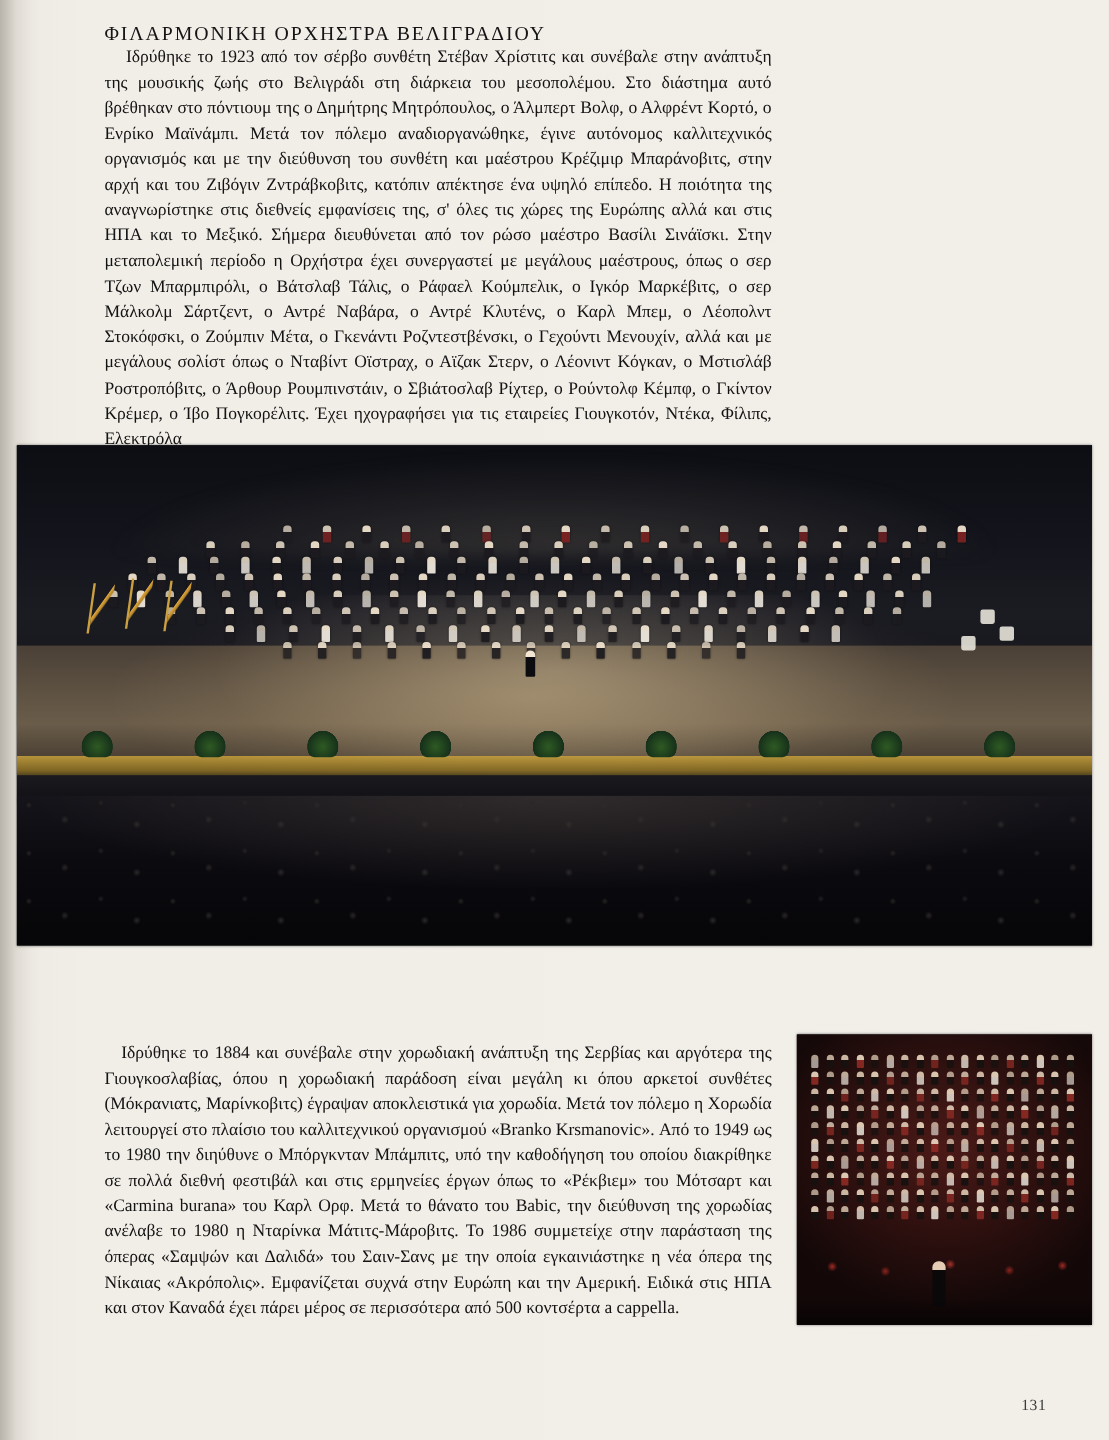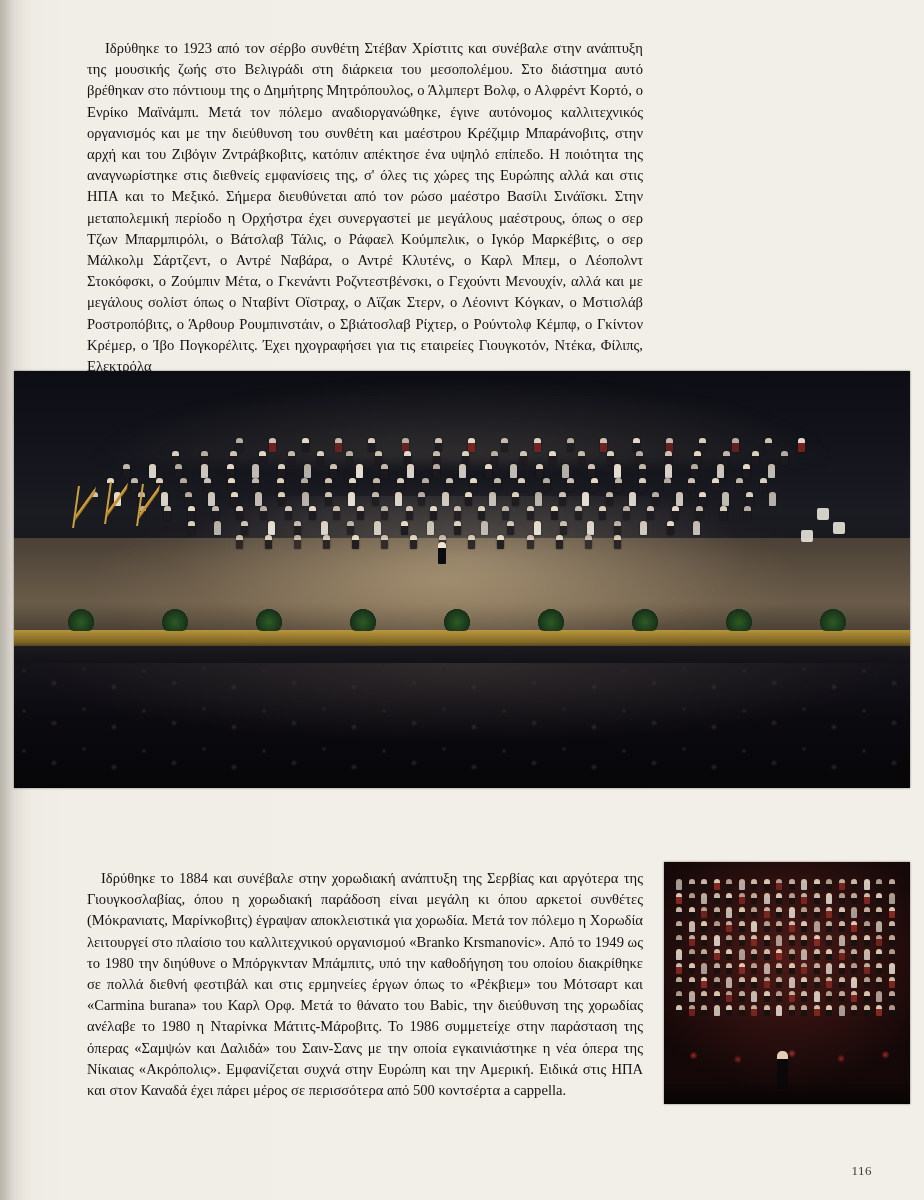--- a/index.html
+++ b/index.html
@@ -261,20 +261,21 @@
   }
 </style>
 </head>
 <body>
 
 <div class="page"></div>
 <div class="gutter"></div>
 
 <div class="content">
 
+  <h2 class="section-title" id="title-1">ΦΙΛΑΡΜΟΝΙΚΗ ΟΡΧΗΣΤΡΑ ΒΕΛΙΓΡΑΔΙΟΥ</h2>
 
   <div class="body-text" id="para-1">Ιδρύθηκε το 1923 από τον σέρβο συνθέτη Στέβαν Χρίστιτς και συνέβαλε στην ανάπτυξη της μουσικής ζωής στο Βελιγράδι στη διάρκεια του μεσοπολέμου. Στο διάστημα αυτό βρέθηκαν στο πόντιουμ της ο Δημήτρης Μητρόπουλος, ο Άλμπερτ Βολφ, ο Αλφρέντ Κορτό, ο Ενρίκο Μαϊνάμπι. Μετά τον πόλεμο αναδιοργανώθηκε, έγινε αυτόνομος καλλιτεχνικός οργανισμός και με την διεύθυνση του συνθέτη και μαέστρου Κρέζιμιρ Μπαράνοβιτς, στην αρχή και του Ζιβόγιν Ζντράβκοβιτς, κατόπιν απέκτησε ένα υψηλό επίπεδο. Η ποιότητα της αναγνωρίστηκε στις διεθνείς εμφανίσεις της, σ' όλες τις χώρες της Ευρώπης αλλά και στις ΗΠΑ και το Μεξικό. Σήμερα διευθύνεται από τον ρώσο μαέστρο Βασίλι Σινάϊσκι. Στην μεταπολεμική περίοδο η Ορχήστρα έχει συνεργαστεί με μεγάλους μαέστρους, όπως ο σερ Τζων Μπαρμπιρόλι, ο Βάτσλαβ Τάλις, ο Ράφαελ Κούμπελικ, ο Ιγκόρ Μαρκέβιτς, ο σερ Μάλκολμ Σάρτζεντ, ο Αντρέ Ναβάρα, ο Αντρέ Κλυτένς, ο Καρλ Μπεμ, ο Λέοπολντ Στοκόφσκι, ο Ζούμπιν Μέτα, ο Γκενάντι Ροζντεστβένσκι, ο Γεχούντι Μενουχίν, αλλά και με μεγάλους σολίστ όπως ο Νταβίντ Οϊστραχ, ο Αϊζακ Στερν, ο Λέονιντ Κόγκαν, ο Μστισλάβ Ροστροπόβιτς, ο Άρθουρ Ρουμπινστάιν, ο Σβιάτοσλαβ Ρίχτερ, ο Ρούντολφ Κέμπφ, ο Γκίντον Κρέμερ, ο Ίβο Πογκορέλιτς. Έχει ηχογραφήσει για τις εταιρείες Γιουγκοτόν, Ντέκα, Φίλιπς, Ελεκτρόλα</div>
 
   <div class="photo-orchestra">
     <div class="hall-back"></div>
     <div class="ceiling-glow"></div>
     <div class="stage-floor"></div>
     <div class="spotbeam"></div>
 
     <div class="musicians">
@@ -708,14 +709,14 @@
           <div class="c " style="left: 82.5%; opacity: 0.84;"></div>
           <div class="c red" style="left: 87.8%; opacity: 0.91;"></div>
           <div class="c " style="left: 93.1%; opacity: 0.7;"></div>
         </div>
       </div>
     <div class="flowers"></div>
     <div class="choir-cond"></div>
     <div class="choir-dark-bottom"></div>
   </div>
 
-  <div class="page-number">116</div>
+  <div class="page-number">131</div>
 </div>
 
 </body></html>

